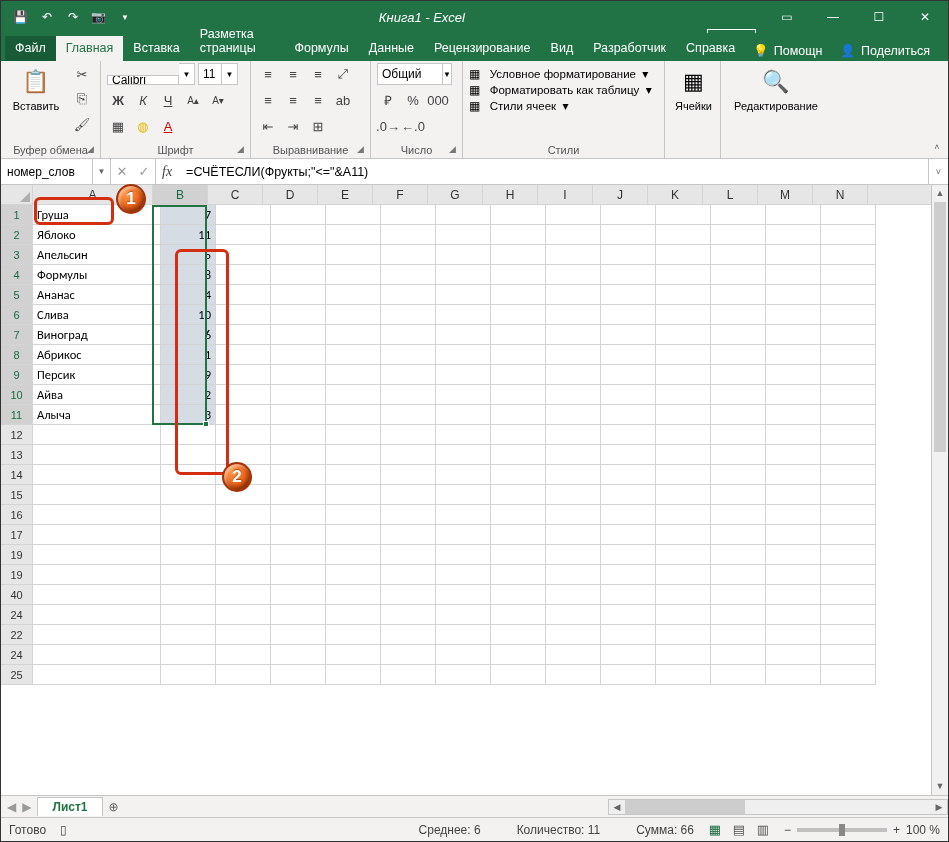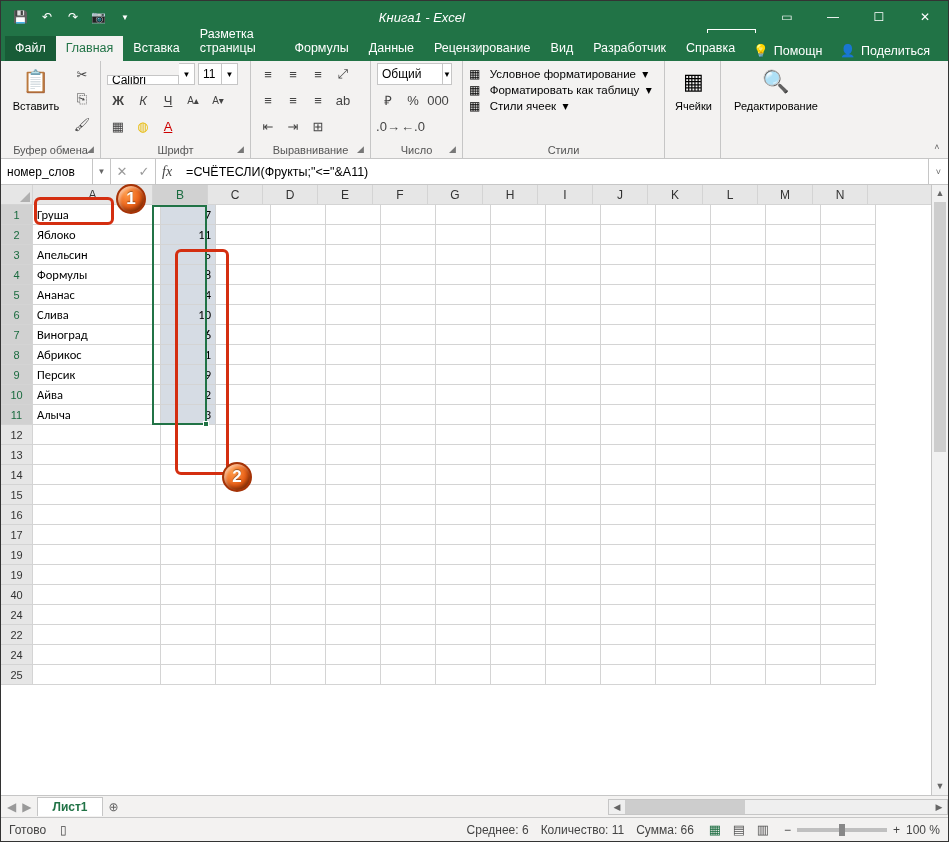--- a/index.html
+++ b/index.html
@@ -80,21 +80,21 @@
   .sh-nav{display:flex;padding:0 6px;color:#999;gap:6px;}
   .sh-tab{background:#fff;border:1px solid var(--border);border-bottom:none;padding:2px 14px;font-size:12px;color:#217346;font-weight:600;}
   .sh-add{width:22px;text-align:center;color:#666;}
   .sh-scroll{margin-left:auto;display:flex;align-items:center;height:100%;}
   .hscroll-track{width:340px;height:16px;background:#efefef;border:1px solid var(--border);display:flex;align-items:center;}
   .hscroll-btn{width:16px;text-align:center;font-size:9px;color:#666;}
   .hscroll-thumb{width:120px;height:14px;background:#cdcdcd;margin-left:0;}
   
   .statusbar{height:24px;background:#f3f2f1;border-top:1px solid var(--border);display:flex;align-items:center;padding:0 8px;font-size:12px;color:#444;}
   .statusbar .sp{flex:1;}
-  .stats{display:flex;gap:12px;}
+  .stats{display:flex;gap:36px;}
   .viewbtns{display:flex;gap:2px;margin:0 10px;}
   .vb{width:22px;height:18px;display:flex;align-items:center;justify-content:center;color:#555;font-size:13px;}
   .vb.on{color:#1a6b3f;}
   .zoom{display:flex;align-items:center;gap:6px;}
   .zoom-track{width:90px;height:4px;background:#c0c0c0;position:relative;}
   .zoom-thumb{position:absolute;left:50%;top:-4px;width:6px;height:12px;background:#888;transform:translateX(-50%);}
   
   .callout{position:absolute;border:3px solid #d42e10;border-radius:6px;pointer-events:none;}
   .badge{position:absolute;width:30px;height:30px;border-radius:50%;background:radial-gradient(circle at 35% 30%,#ff9c4a,#e85a12 60%,#a53307);border:2px solid #a53307;box-shadow:inset -2px -3px 4px rgba(0,0,0,0.35),inset 2px 2px 3px rgba(255,255,255,0.5);display:flex;align-items:center;justify-content:center;color:#fff;font-weight:bold;font-size:17px;font-family:Arial;pointer-events:none;text-shadow:0 -1px 1px rgba(0,0,0,0.4);}
   .vscroll{position:absolute;right:0;top:0;bottom:0;width:17px;background:#f1f1f1;border-left:1px solid var(--border);}

